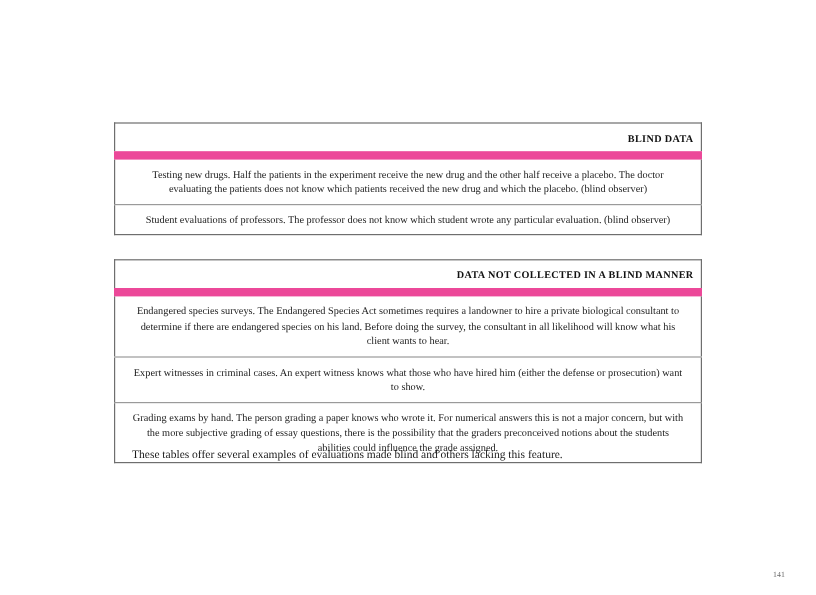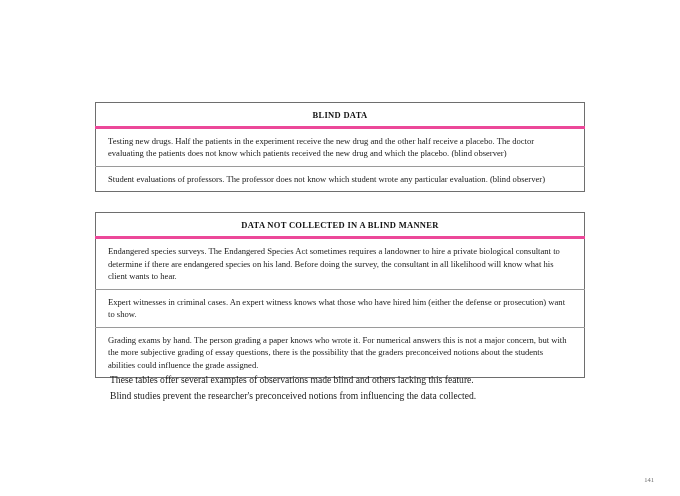--- a/index.html
+++ b/index.html
@@ -32,29 +32,29 @@
     background: #ffffff;
   }
   table.blind-table + table.blind-table {
     margin-top: 20px;
   }
   table.blind-table th {
     font-size: 8.5px;
     font-weight: bold;
     letter-spacing: 0.3px;
     padding: 7px 6px 6px 6px;
-    border-bottom: 3px solid #ec4899;
-    text-align: center;
+    border-bottom: 7px solid #ec4899;
+    text-align: right;
     color: #111111;
   }
   table.blind-table td {
     font-size: 8.6px;
     line-height: 1.45;
     padding: 6px 12px 6px 12px;
-    text-align: left;
+    text-align: center;
     border-bottom: 1px solid #9a9a9a;
     color: #1a1a1a;
   }
   table.blind-table tr:last-child td {
     border-bottom: none;
   }
   td.align-left-ish {
     text-align: center;
   }
   .caption {
@@ -115,19 +115,18 @@
         </tr>
         <tr>
           <td class="align-left-ish">Grading exams by hand. The person grading a paper knows who wrote it. For numerical answers this is not a major concern, but with the more subjective grading of essay questions, there is the possibility that the graders preconceived notions about the students abilities could influence the grade assigned.</td>
         </tr>
       </tbody>
     </table>
 
   </div>
 
   <div class="caption">
-    <div>These tables offer several examples of observations made blind and others lacking this feature.</div>
-    <div>Blind studies prevent the researcher's preconceived notions from influencing the data collected.</div>
+    <div>These tables offer several examples of evaluations made blind and others lacking this feature.</div>
   </div>
 
   <div class="page-number">141</div>
 
 </div>
 
 </body></html>

